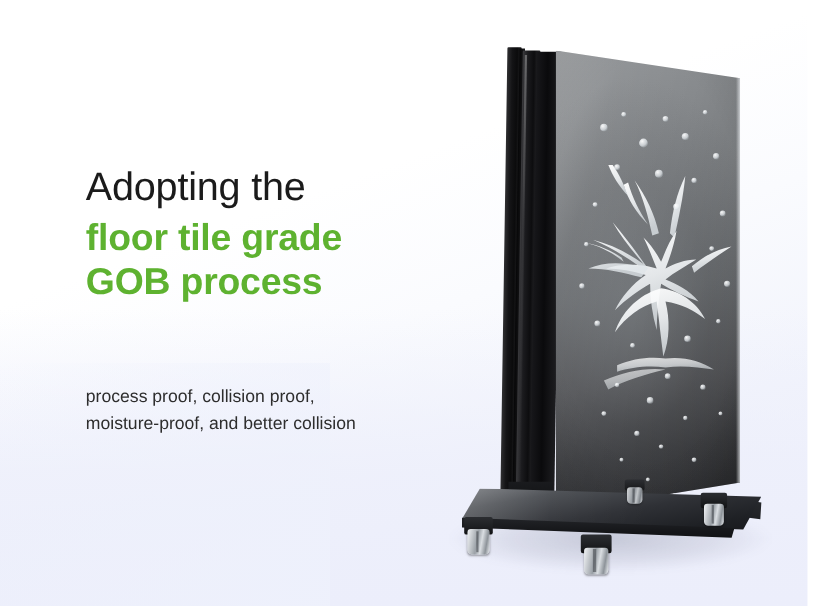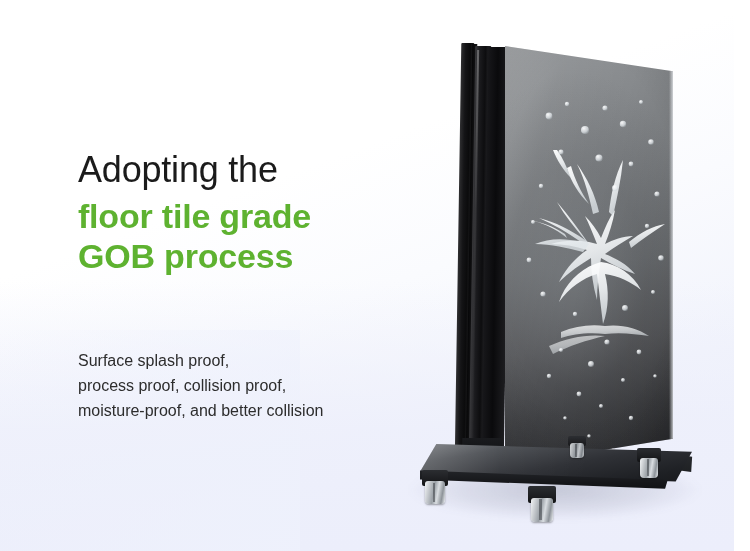--- a/index.html
+++ b/index.html
@@ -247,21 +247,20 @@
 
   <div class="text-block">
     <div class="headline">
       <div class="head-line-1">Adopting the</div>
       <div class="head-line-2">floor tile grade</div>
       <div class="head-line-3">GOB process</div>
     </div>
   </div>
 
   <div class="body-copy">
-    <span class="ln">Surface splash proof,</span>
     <span class="ln">process proof, collision proof,</span>
     <span class="ln">moisture-proof, and better collision</span>
   </div>
 
   <div class="product">
 
     <div class="floor-shadow"></div>
 
     <div class="rail-back"></div>
     <div class="rail-gap"></div>

